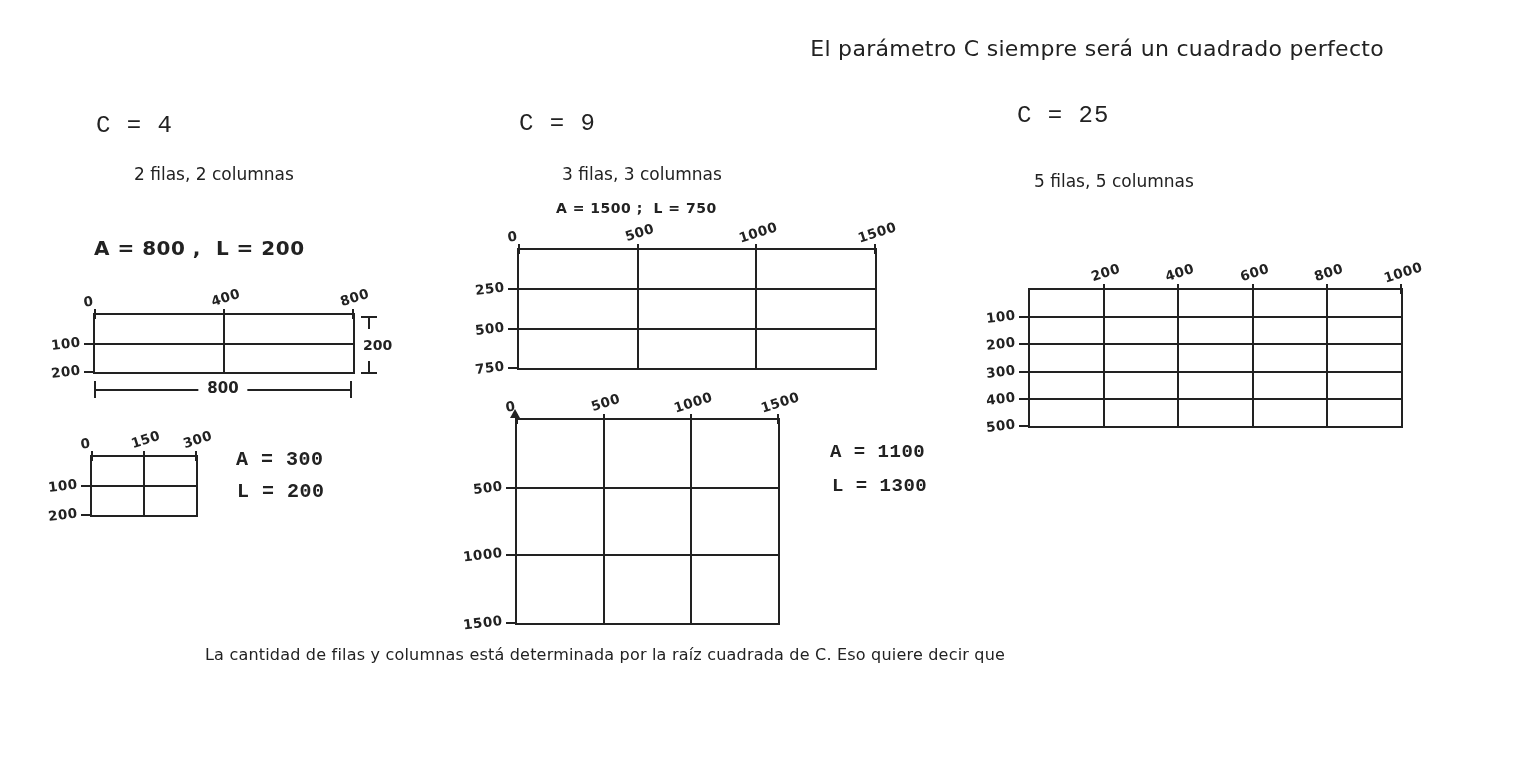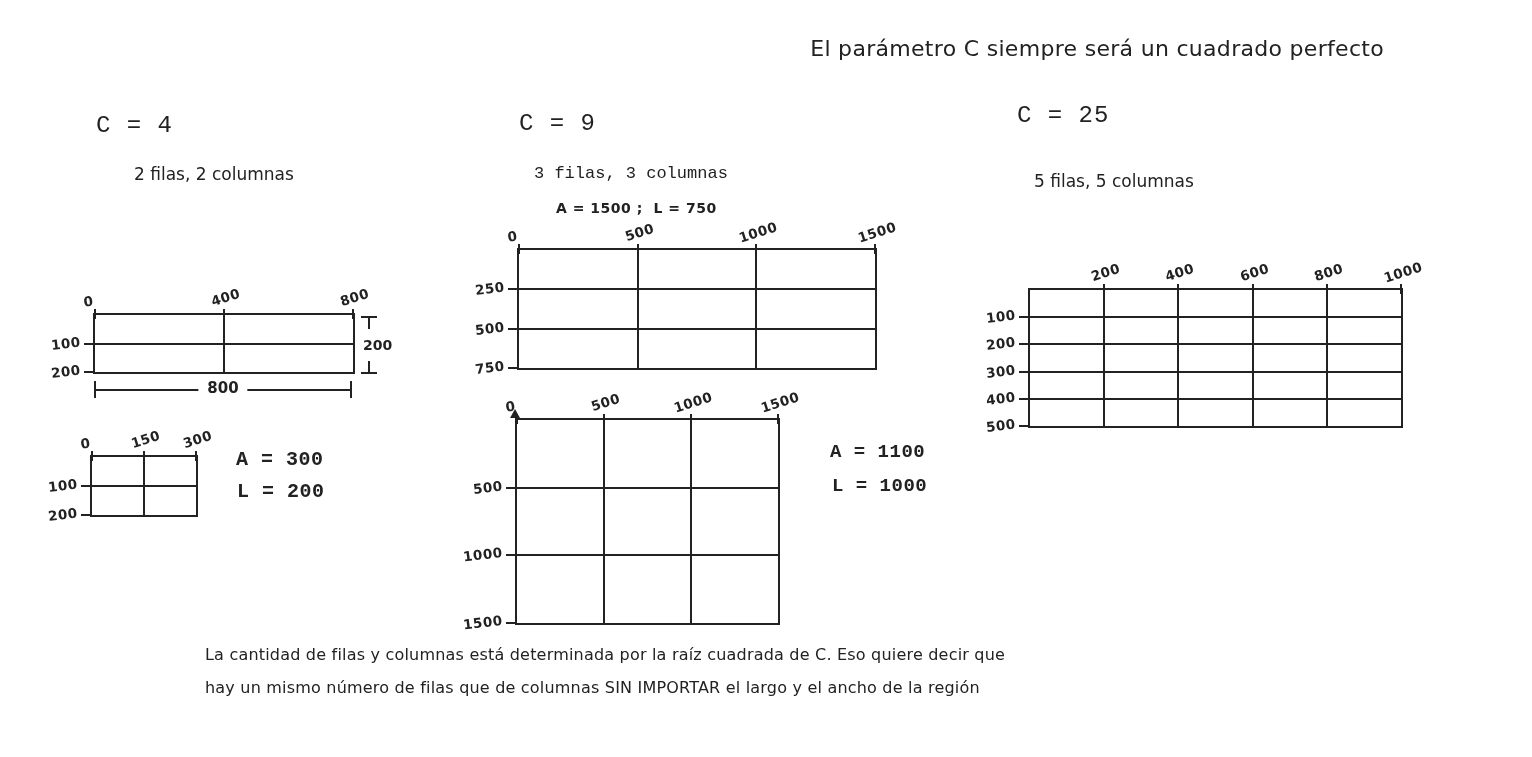--- a/index.html
+++ b/index.html
@@ -9,21 +9,21 @@
     font-family:"DejaVu Sans", sans-serif; color:var(--ink); overflow:hidden;
   }
   .t{position:absolute; white-space:nowrap;}
   .title{left:0; top:36px; width:1384px; text-align:right; font-size:22px; letter-spacing:.3px;}
   .heading{font-size:24px; letter-spacing:1px;font-family:Liberation Mono, monospace;}
   #c4-heading{left:96px;  top:112px;}
   #c9-heading{left:519px; top:110px;}
   #c25-heading{left:1017px;top:102px;}
   .subtitle{font-size:17px;}
   #c4-subtitle{left:134px;  top:164px;}
-  #c9-subtitle{left:534px;  top:164px;font-family:Liberation Mono, monospace;}
+  #c9-subtitle{left:562px;  top:164px;}
   #c25-subtitle{left:1034px;top:171px;}
   .formula{font-size:20px; font-weight:700; letter-spacing:.5px;}
   #c4-formula{left:94px;  top:236px;}
   #c9-formula{left:556px; top:200px; font-size:14px;}
   #c25-formula{left:1020px;top:229px; font-size:19px;}
   .side-text{font-size:20px; font-weight:700; letter-spacing:.5px;font-family:Liberation Mono, monospace;}
   #c4-side1{left:236px; top:448px;}
   #c4-side2{left:237px; top:480px;}
   #c9-side1{left:830px; top:441px; font-size:19px;}
   #c9-side2{left:832px; top:475px; font-size:19px;}
@@ -68,20 +68,21 @@
 </style>
 </head>
 <body>
 
 <div class="canvas">
 
   <div class="t title">El parámetro C siempre será un cuadrado perfecto</div>
 
   <div class="t heading" id="c4-heading">C = 4</div>
   <div class="t subtitle" id="c4-subtitle">2 filas, 2 columnas</div>
+  <div class="t formula" id="c4-formula">A = 800 ,&nbsp;&nbsp;L = 200</div>
 
   <div class="grid" id="c4-grid1">
       <div class="vline" style="left: 50%;"></div>
       <div class="hline" style="top: 50%;"></div>
       <div class="xtick" style="left: 0%;"></div>
       <div class="xlabel xlabel-zero" style="left: 0%;">0</div>
       <div class="xtick" style="left: 50%;"></div>
       <div class="xlabel" style="left: 50%;">400</div>
       <div class="xtick" style="left: 100%;"></div>
       <div class="xlabel" style="left: 100%;">800</div>
@@ -162,21 +163,21 @@
       <div class="xlabel" style="left: 100%;">1500</div>
       <div class="ytick" style="top: 33.3333%;"></div>
       <div class="ylabel" style="top: 33.3333%;">500</div>
       <div class="ytick" style="top: 66.6667%;"></div>
       <div class="ylabel" style="top: 66.6667%;">1000</div>
       <div class="ytick" style="top: 100%;"></div>
       <div class="ylabel" style="top: 100%;">1500</div>
       <div class="origin-arrow"></div>
     </div>
   <div class="t side-text" id="c9-side1">A = 1100</div>
-  <div class="t side-text" id="c9-side2">L = 1000</div>
+  <div class="t side-text" id="c9-side2">L = 1300</div>
 
   <div class="t heading" id="c25-heading">C = 25</div>
   <div class="t subtitle" id="c25-subtitle">5 filas, 5 columnas</div>
 
   <div class="grid" id="c25-grid">
       <div class="vline" style="left: 20%;"></div>
       <div class="vline" style="left: 40%;"></div>
       <div class="vline" style="left: 60%;"></div>
       <div class="vline" style="left: 80%;"></div>
       <div class="hline" style="top: 20%;"></div>
@@ -199,15 +200,14 @@
       <div class="ylabel" style="top: 40%;">200</div>
       <div class="ytick" style="top: 60%;"></div>
       <div class="ylabel" style="top: 60%;">300</div>
       <div class="ytick" style="top: 80%;"></div>
       <div class="ylabel" style="top: 80%;">400</div>
       <div class="ytick" style="top: 100%;"></div>
       <div class="ylabel" style="top: 100%;">500</div>
     </div>
 
   <div class="t footer" id="footer-line1">La cantidad de filas y columnas está determinada por la raíz cuadrada de C. Eso quiere decir que</div>
-  <div class="t footer" id="footer-line2">hay un mismo número de filas que de columnas SIN IMPORTAR el largo y el ancho de la región</div>
 
 </div>
 
 </body></html>

